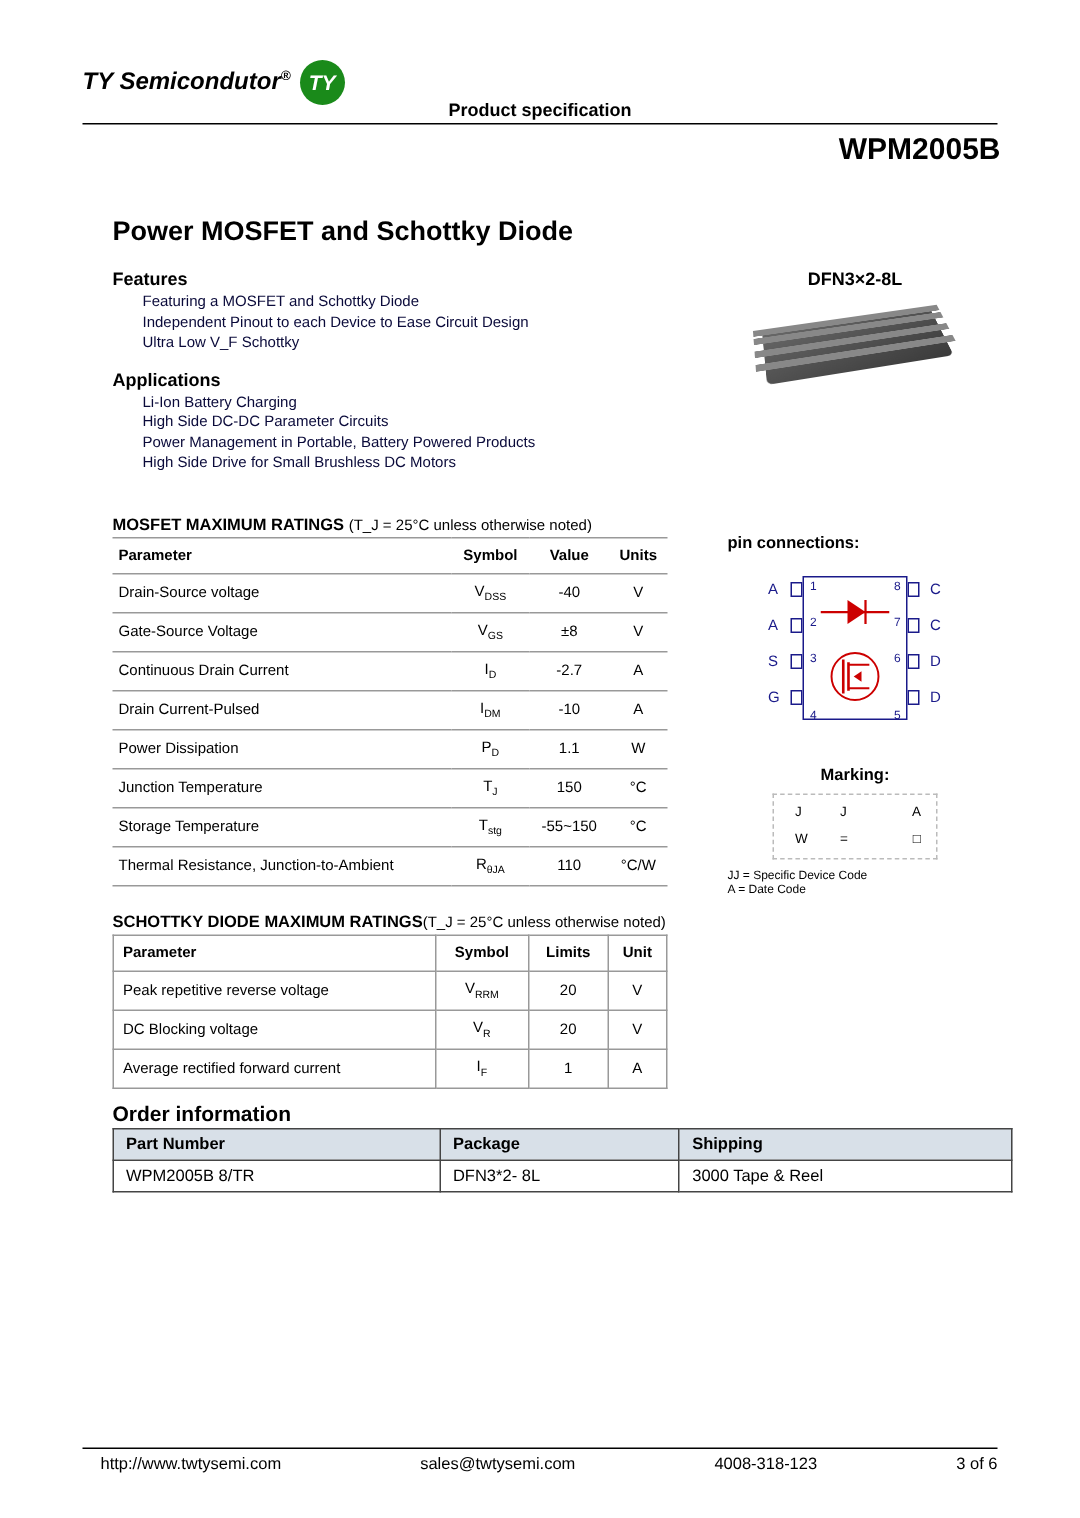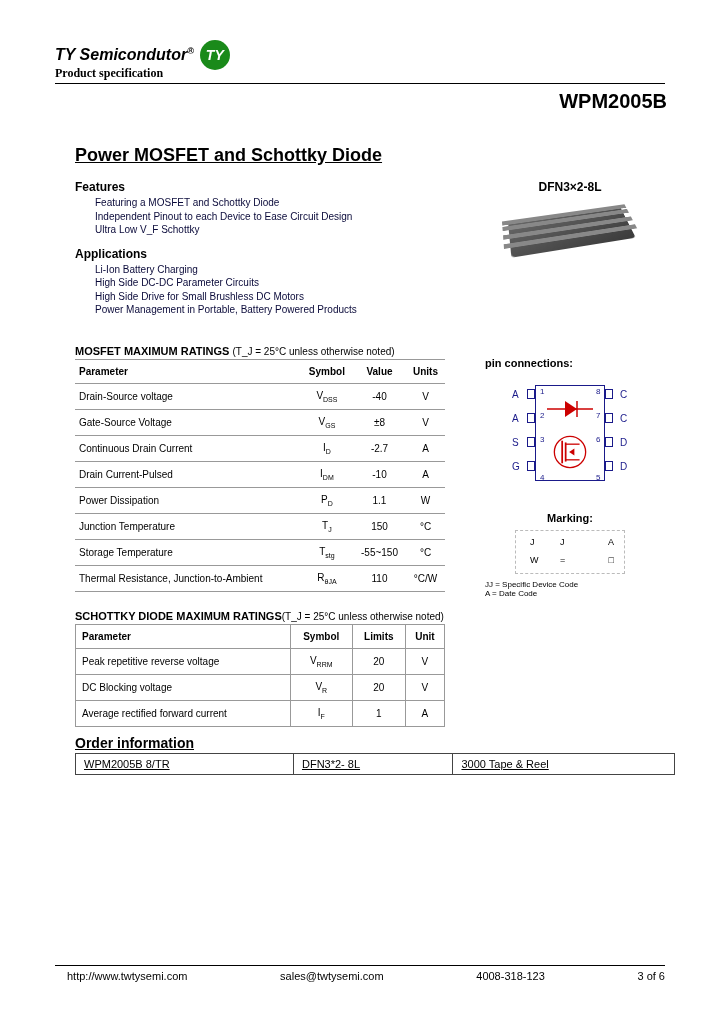--- a/index.html
+++ b/index.html
@@ -2,24 +2,24 @@
 <html><head>
 <meta charset="utf-8">
 <style>
   * { box-sizing: border-box; margin: 0; padding: 0; }
   body { width: 720px; height: 1012px; background: #fff; font-family: Arial, sans-serif; font-size: 11px; color: #000; position: relative; }
   .page { padding: 40px 55px 0 55px; }
   .header { display: flex; align-items: center; margin-bottom: 2px; }
   .company { font-weight: bold; font-size: 16px; font-style: italic; }
   .reg { font-size: 9px; vertical-align: super; }
   .logo { display: inline-flex; align-items: center; justify-content: center; width: 30px; height: 30px; border-radius: 50%; background: #1a8a1a; color: #fff; font-weight: bold; font-style: italic; font-size: 14px; margin-left: 6px; }
-  .prodspec { text-align: left; font-weight: bold; font-size: 12px; margin-top: -6px; font-family: Liberation Serif, serif; }
+  .prodspec { text-align: center; font-weight: bold; font-size: 12px; margin-top: -6px; }
   .hr { border-top: 1.5px solid #000; margin: 2px 0 6px 0; }
   .partnum { text-align: right; font-weight: bold; font-size: 20px; margin-right: -2px; }
-  .content { padding: 8px 10px 1px 20px; text-decoration: underline; }
+  .content { padding: 8px 10px 1px 20px; }
   .title { font-weight: bold; font-size: 18px; margin: 24px 0 14px 0; }
   .sect-h { font-weight: bold; font-size: 12px; margin-bottom: 2px; }
   .feat-list, .app-list { font-size: 10px; color: #0a0a3a; line-height: 1.35; margin-left: 20px; margin-bottom: 10px; }
   .left-col { float: left; width: 370px; }
   .right-col { float: right; width: 170px; text-align: left; }
   .pkg-label { font-weight: bold; font-size: 12px; margin-bottom: 10px; text-align: center; }
   .chip { width: 120px; height: 50px; background: linear-gradient(160deg,#6a6a6a,#3a3a3a); border-radius: 4px; margin: 4px auto 10px; position: relative; transform: perspective(300px) rotateX(45deg) rotateZ(-12deg); }
   .chip::before, .chip::after { content:""; position:absolute; left:-6px; right:-6px; height:6px; background:#888; }
   .chip::before { top:8px; box-shadow: 0 12px 0 #888, 0 24px 0 #888; }
   .clearfix::after { content:""; display:block; clear:both; }
@@ -74,22 +74,22 @@
         <div class="sect-h">Features</div>
         <div class="feat-list">
           <div>Featuring a MOSFET and Schottky Diode</div>
           <div>Independent Pinout to each Device to Ease Circuit Design</div>
           <div>Ultra Low V_F Schottky</div>
         </div>
         <div class="sect-h">Applications</div>
         <div class="app-list">
           <div>Li-Ion Battery Charging</div>
           <div>High Side DC-DC Parameter Circuits</div>
+          <div>Power Management in Portable, Battery Powered Products</div>
           <div>High Side Drive for Small Brushless DC Motors</div>
-          <div>Power Management in Portable, Battery Powered Products</div>
         </div>
       </div>
       <div class="right-col">
         <div class="pkg-label">DFN3×2-8L</div>
         <div class="chip"></div>
       </div>
     </div>
 
     <div class="clearfix">
       <div class="left-col">
@@ -243,20 +243,25 @@
         <div class="mark-leg">
           <div>JJ = Specific Device Code</div>
           <div>A = Date Code</div>
         </div>
       </div>
     </div>
 
     <div class="order-h">Order information</div>
     <table class="tbl-order">
       <tbody>
+          <tr>
+        <th>Part Number</th>
+        <th>Package</th>
+        <th>Shipping</th>
+      </tr>
       <tr>
         <td>WPM2005B 8/TR</td>
         <td>DFN3*2- 8L</td>
         <td>3000 Tape &amp; Reel</td>
       </tr>
     </tbody>
       </table>
   </div>
 </div>
 

